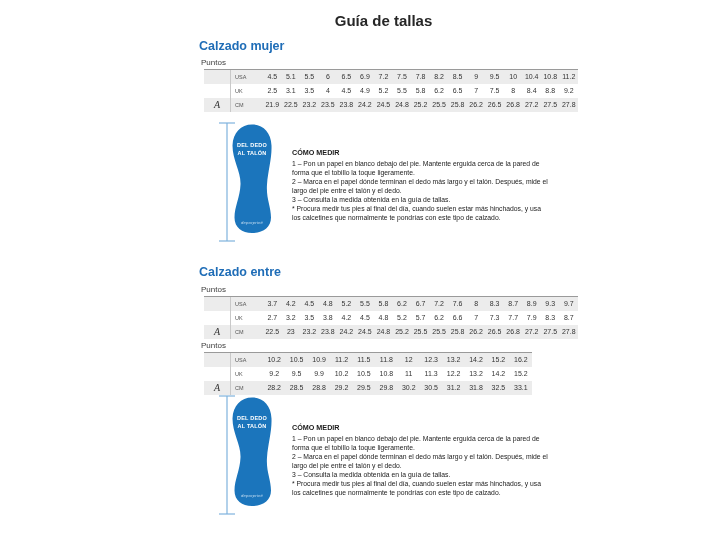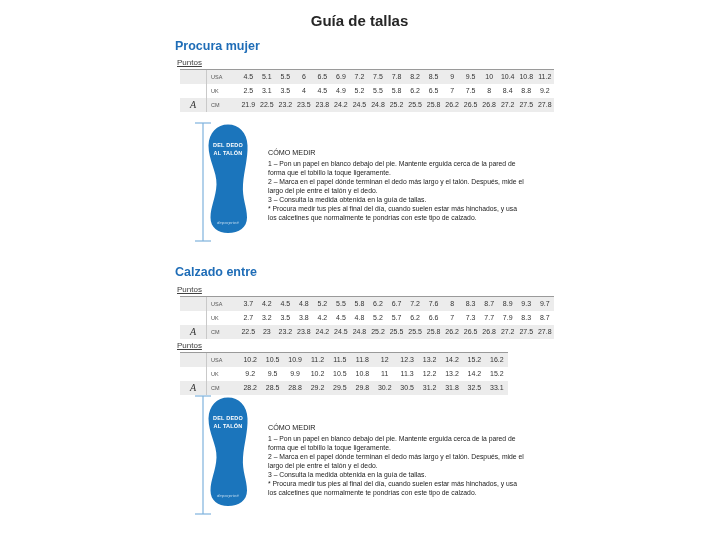--- a/index.html
+++ b/index.html
@@ -1,29 +1,29 @@
 <!DOCTYPE html>
 <html style="--heading-blue: #1f6db7; --foot-blue: #1b75bc; --line-blue: #7fb2dd; --row-grey: #ececec; --text-dark: #262626;"><head>
 <meta charset="utf-8">
 <style>
   * { margin:0; padding:0; box-sizing:border-box; }
   html,body { background:#fff; }
   .page {
     position:relative; width:601px; height:539px; background:#fff;
-    font-family:"Liberation Sans", sans-serif; color:#262626; overflow:hidden;
+    font-family:"Liberation Sans", sans-serif; color:#262626; overflow:hidden;margin-left:24px;
   }
   .page-title {
     position:absolute; top:12px; left:0; width:719px; text-align:center;
     font-size:15px; font-weight:bold; color:var(--text-dark,#262626);
   }
   .section-heading {
     position:absolute; left:175px; font-size:12.5px; font-weight:bold;
     color:var(--heading-blue,#1f6db7);
   }
-  .puntos-label { position:absolute; left:177px; font-size:8px; color:#404040;text-decoration:underline; }
+  .puntos-label { position:absolute; left:177px; font-size:8px; color:#404040; }
 
   .size-table {
     position:absolute; left:180px; border-top:1px solid #9a9a9a;
     display:flex; flex-direction:column;
   }
   .st-row { display:flex; height:14px; line-height:14px; }
   .st-row:nth-child(odd) { background:var(--row-grey,#ececec); }
   .st-corner {
     width:27px; flex:0 0 27px; text-align:center; border-right:1px solid #c9c9c9;
     font-family:"Liberation Serif", serif; font-style:italic; font-size:10px; color:#333;
@@ -38,31 +38,31 @@
   .foot-label {
     position:absolute; top:17px; left:0; width:100%; text-align:center;
     color:#fff; font-size:5.5px; font-weight:bold; line-height:1.5; letter-spacing:.2px;
   }
   .foot-logo {
     position:absolute; bottom:9px; left:0; width:100%; text-align:center;
     color:#cfe4f5; font-size:4px; font-style:italic; letter-spacing:.3px;
   }
 
   .howto { position:absolute; left:268px; width:258px; }
-  .howto-title { font-size:7.2px; font-weight:normal; color:#1a1a1a; margin-bottom:2px; }
+  .howto-title { font-size:7.2px; font-weight:bold; color:#1a1a1a; margin-bottom:2px; }
   .howto-line { font-size:6.8px; line-height:1.33; color:#222; }
 </style>
 </head>
 <body>
 
 <div class="page">
 
   <div class="page-title">Guía de tallas</div>
 
-  <div class="section-heading" style="top:39px;">Procura mujer</div>
+  <div class="section-heading" style="top:39px;">Calzado mujer</div>
   <div class="puntos-label" style="top:58px;">Puntos</div>
   <div class="size-table" style="top:69px; width:374px;">
       <div class="st-row">
         <div class="st-corner"></div>
         <div class="st-label">USA</div>
         <div class="st-val">4.5</div>
         <div class="st-val">5.1</div>
         <div class="st-val">5.5</div>
         <div class="st-val">6</div>
         <div class="st-val">6.5</div>

